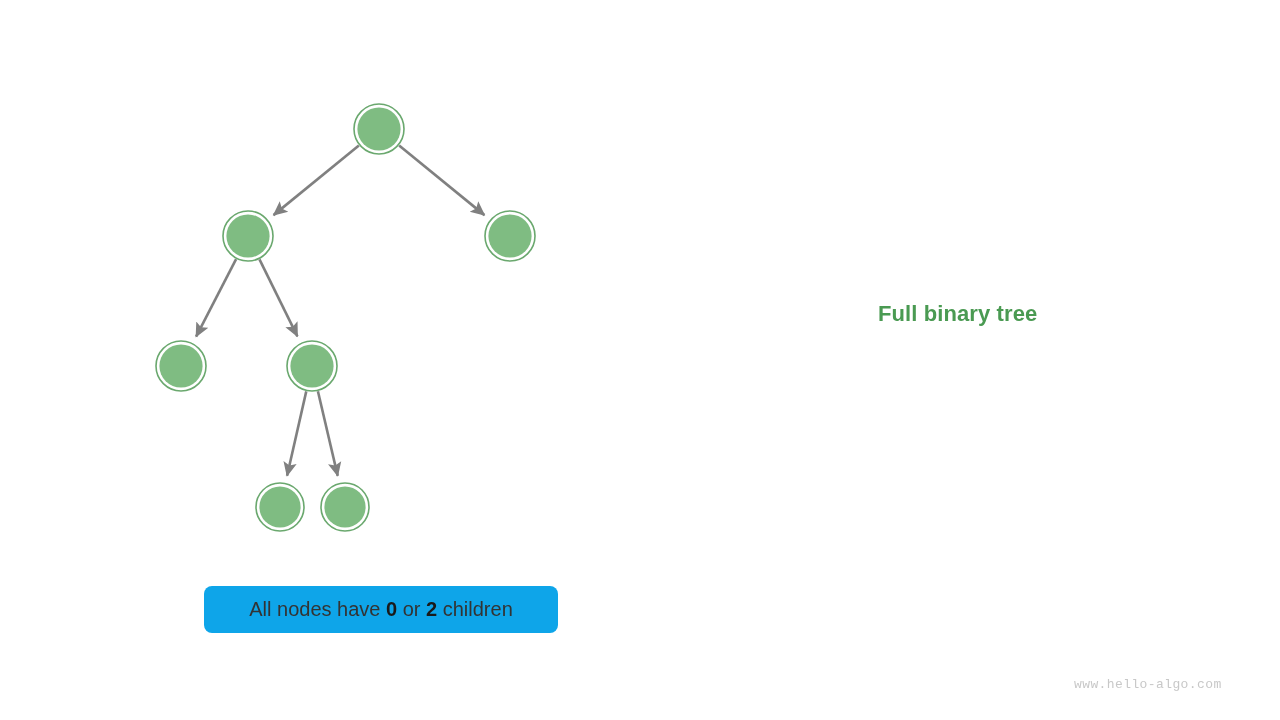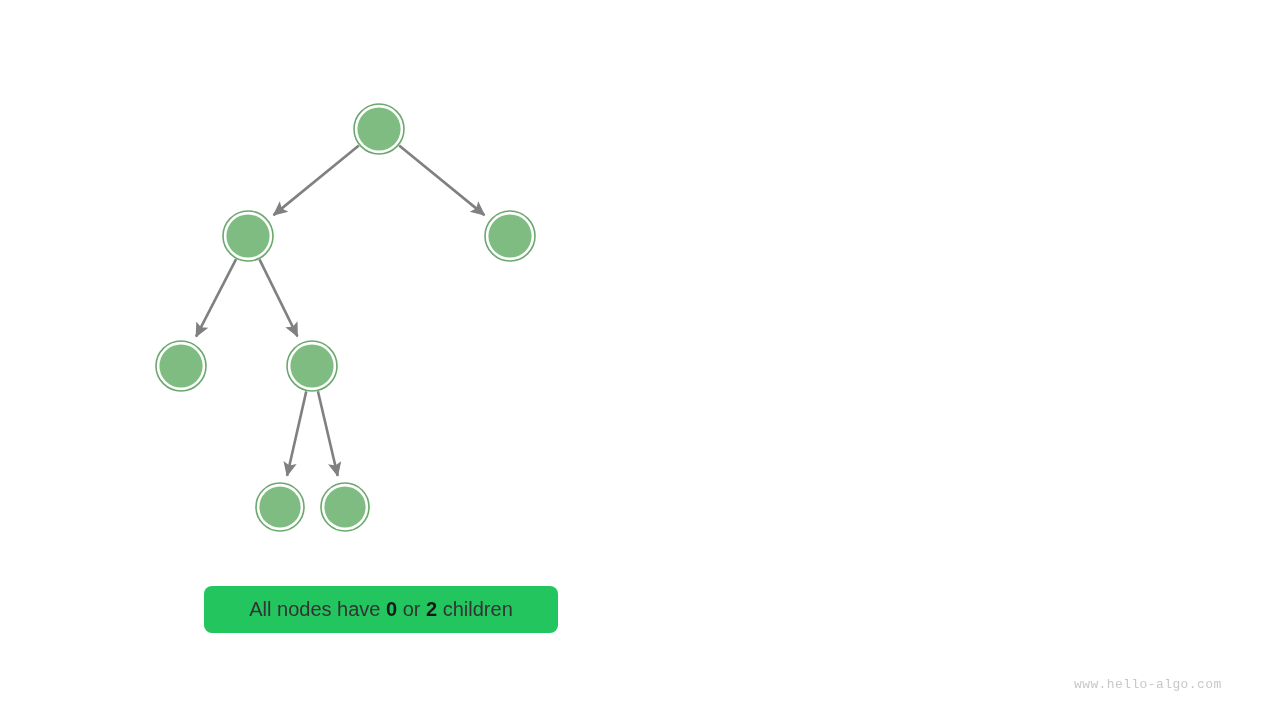--- a/index.html
+++ b/index.html
@@ -32,21 +32,21 @@
     color: #4a9a52;
     letter-spacing: 0.1px;
     white-space: nowrap;
   }
   .caption-box {
     position: absolute;
     left: 204px;
     top: 586px;
     width: 354px;
     height: 47px;
-    background: #22c55e;
+    background: #0ea5e9;
     border-radius: 8px;
     display: flex;
     align-items: center;
     justify-content: center;
   }
   .caption-text {
     font-family: "Liberation Sans", sans-serif;
     font-size: 20px;
     color: #333333;
     white-space: nowrap;
@@ -111,20 +111,21 @@
           <circle cx="280" cy="507" r="24" fill="#ffffff" stroke="#6aa86e" stroke-width="1.6"></circle>
           <circle cx="280" cy="507" r="20.6" fill="#7fbc82"></circle>
         </g>
         <g>
           <circle cx="345" cy="507" r="24" fill="#ffffff" stroke="#6aa86e" stroke-width="1.6"></circle>
           <circle cx="345" cy="507" r="20.6" fill="#7fbc82"></circle>
         </g>
       </g>
   </svg>
 
+  <div class="title-label">Full binary tree</div>
 
   <div class="caption-box">
     <div class="caption-text">
       <span>All nodes have </span><b>0</b><span> or </span><b>2</b><span> children</span>
     </div>
   </div>
 
   <div class="watermark">www.hello-algo.com</div>
 
 </div>

